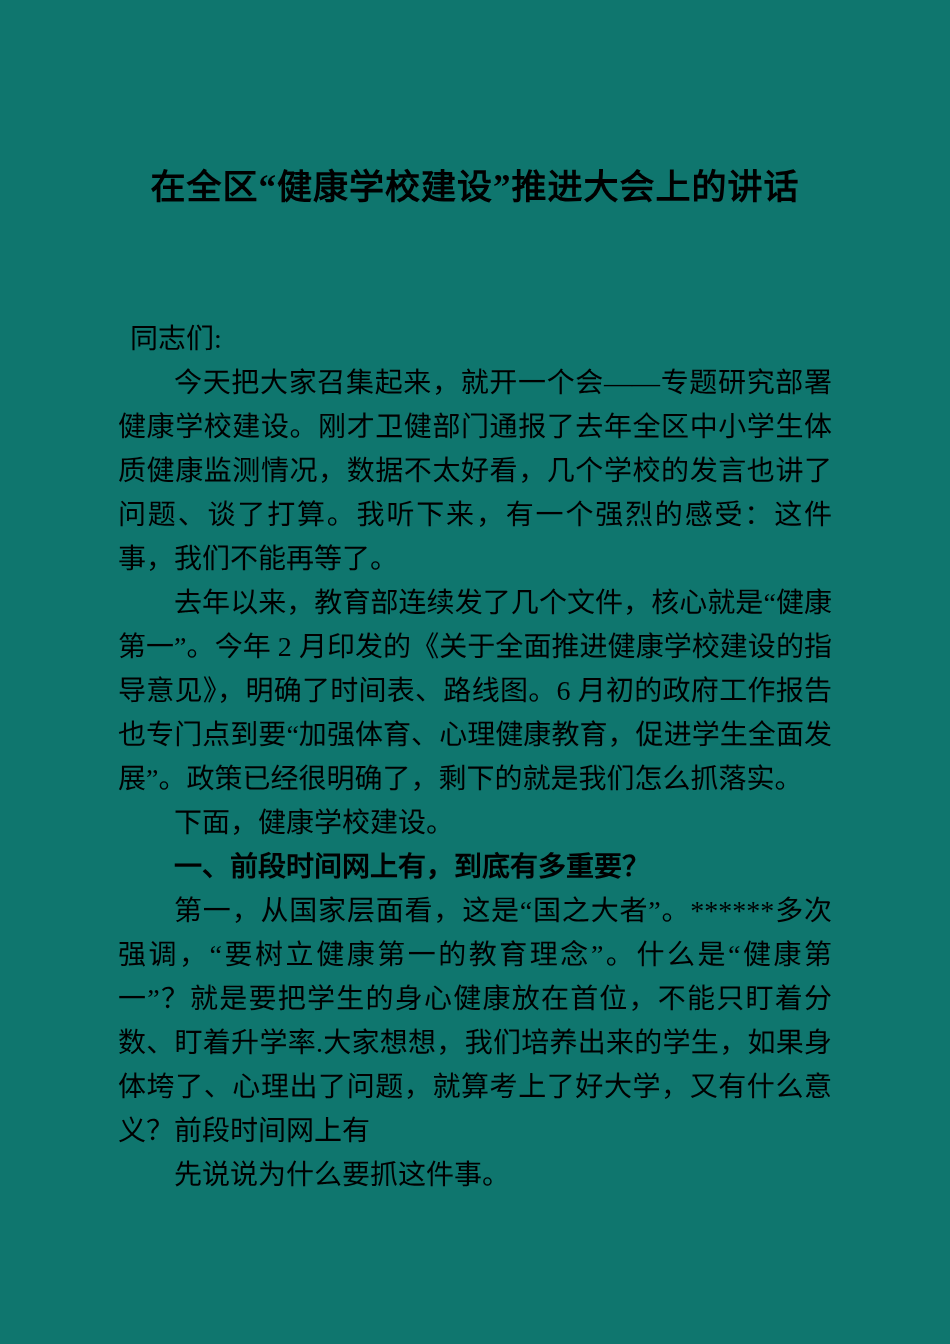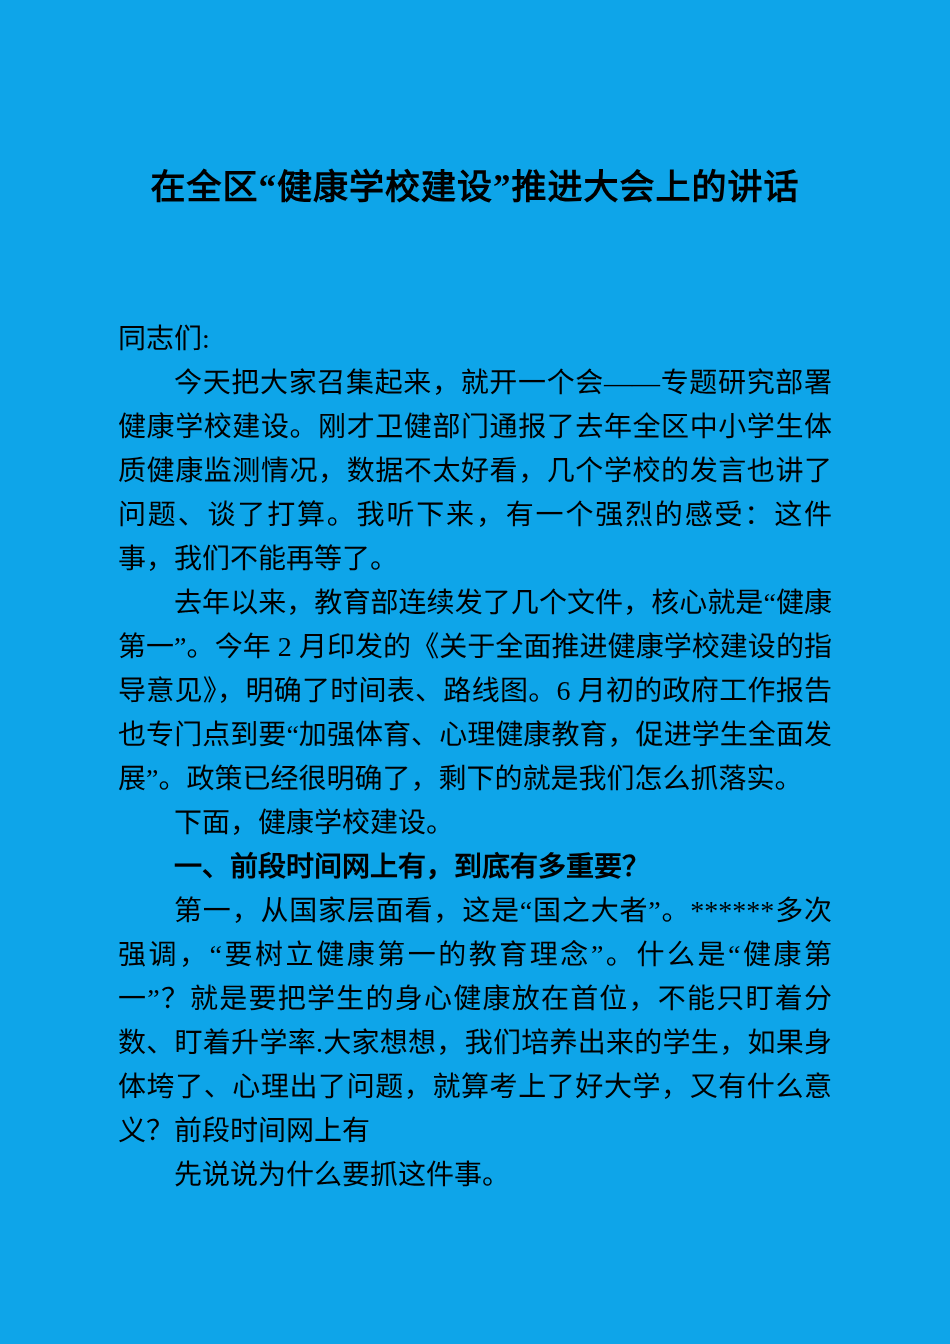--- a/index.html
+++ b/index.html
@@ -5,21 +5,21 @@
   html, body {
     margin: 0;
     padding: 0;
     background: #ffffff;
   }
   .page {
     position: relative;
     width: 950px;
     height: 1344px;
     margin: 0 auto;
-    background: #0ea5e9;
+    background: #0f766e;
     color: #000000;
     font-family: "Liberation Serif", "DejaVu Serif", serif;
     overflow: hidden;
     box-sizing: border-box;
     padding-top: 161px;
   }
   .doc-title {
     margin: 0 118px;
     font-size: 35px;
     line-height: 54px;
@@ -37,20 +37,21 @@
     font-size: 28px;
     line-height: 44px;
     text-align: justify;
     text-justify: inter-character;
     text-indent: 2em;
     word-break: break-all;
     overflow-wrap: break-word;
   }
   .doc-body p.no-indent {
     text-indent: 0;
+    margin-left: 12px;
   }
   .doc-body p.heading {
     font-weight: bold;
     text-align: left;
   }
 </style>
 </head>
 <body>
 
 <div class="page">

